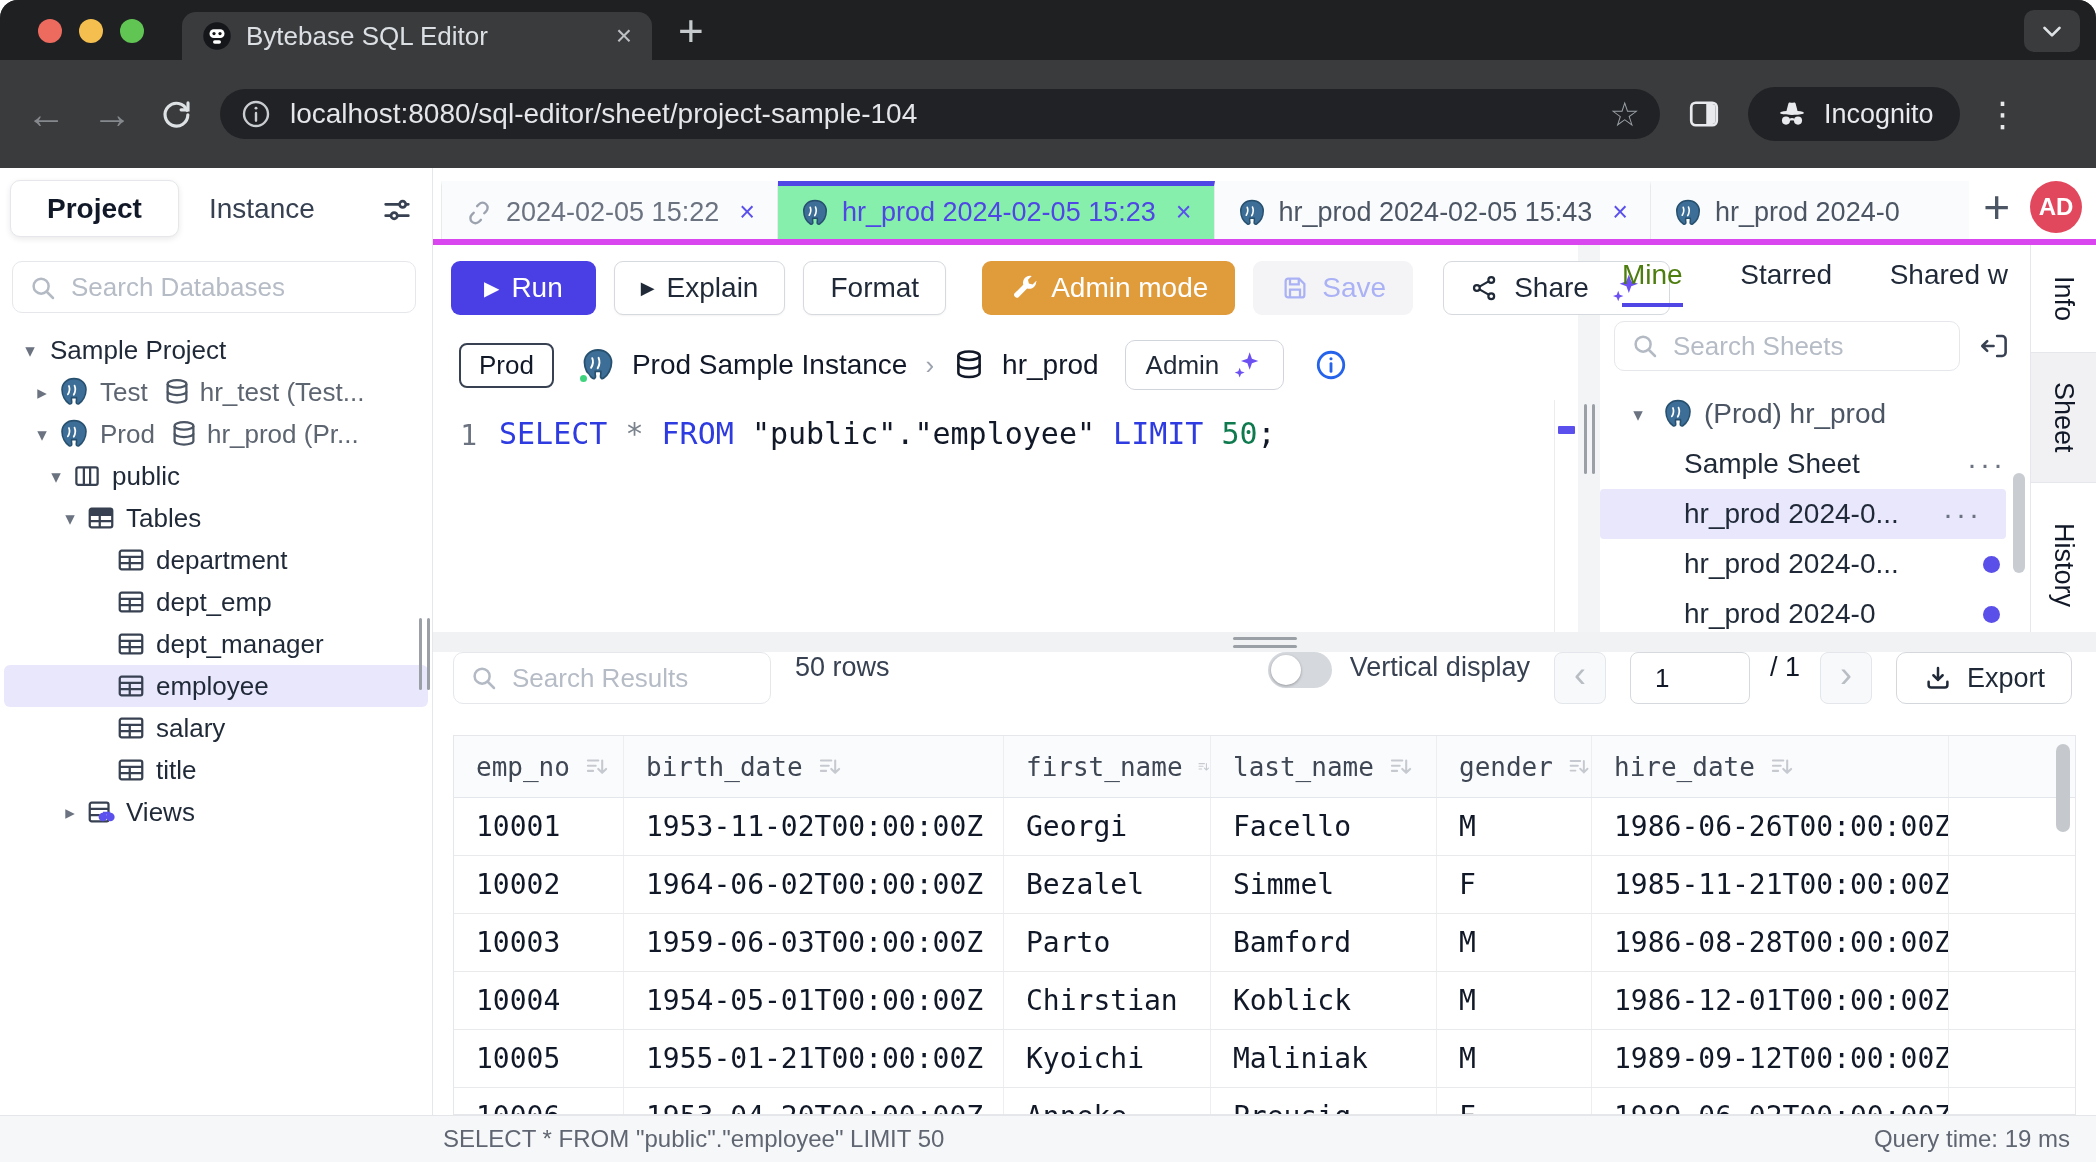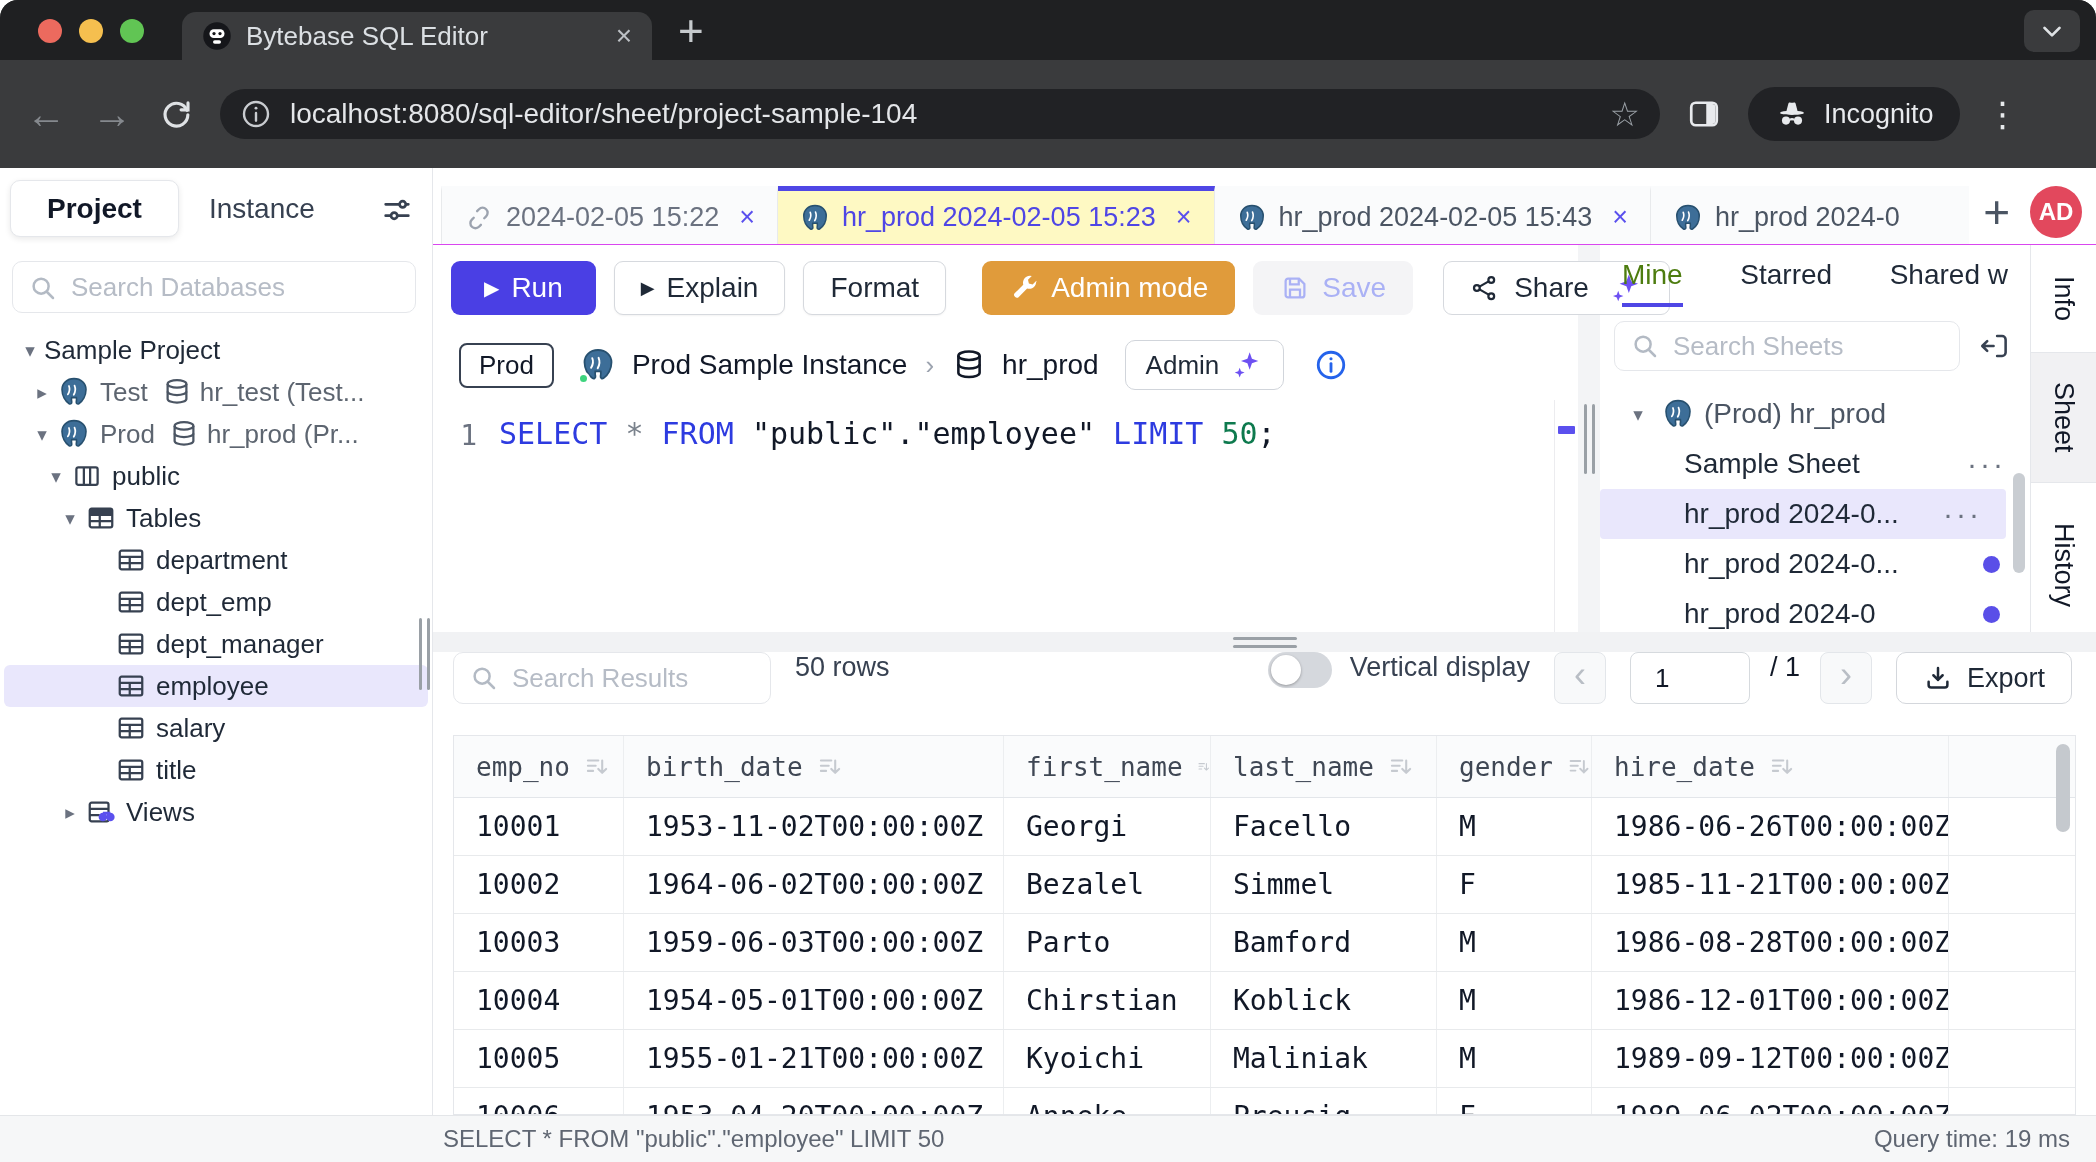--- a/index.html
+++ b/index.html
@@ -54,25 +54,25 @@
   .ind0{padding-left:12px}.ind1{padding-left:24px}.ind2{padding-left:38px}
   .ind3{padding-left:52px}.ind4{padding-left:110px}
   .dim{color:#5d6570}
   .dblabel{display:flex;align-items:center;gap:8px;margin-left:14px;color:#5d6570;min-width:0}
   .dblabel span{white-space:nowrap;overflow:hidden}
   .vhandle{position:absolute;right:2px;top:450px;display:flex;gap:5px}
   .vhandle i{display:block;width:3px;height:72px;background:#9aa0a6;border-radius:2px}
 
   
   .main{flex:1;display:flex;flex-direction:column;min-width:0}
-  .wstabs{height:77px;display:flex;align-items:flex-end;border-bottom:1px solid #d946ef;padding-left:8px}
+  .wstabs{height:77px;display:flex;align-items:flex-end;border-bottom:6px solid #d946ef;padding-left:8px}
   .wtab{height:58px;display:flex;align-items:center;gap:12px;padding:0 22px;border-right:1px solid #e8eaec;
     font-size:27px;color:#4b5563;background:#fafbfc;border-top:5px solid transparent;min-width:0}
   .wtab:first-child{border-left:1px solid #e8eaec}
-  .wtab.active{background:#fef9c3;border-top-color:#4f46e5;color:#4f46e5;font-weight:500}
+  .wtab.active{background:#86efac;border-top-color:#4f46e5;color:#4f46e5;font-weight:500}
   .wlabel{white-space:nowrap;overflow:hidden}
   .wclose{color:#5a50ee;font-size:27px;margin-left:8px}
   .wtab.t1 .wlabel{color:#6b7280}
   .wtab.t4{flex:1;border-right:none}
   .tail{height:64px;display:flex;align-items:center;gap:20px;padding:0 14px;flex:none}
   .plus{font-size:46px;font-weight:300;color:#4b5563}
   .avatar{width:52px;height:52px;border-radius:50%;background:#e2485d;color:#fff;font-size:24px;
     font-weight:700;display:flex;align-items:center;justify-content:center}
 
   .upper{height:387px;display:flex;min-height:0}
@@ -261,21 +261,21 @@
       <div class="searchwrap">
         <svg width="30" height="30" viewBox="0 0 24 24" fill="none" stroke="#b3bac4" stroke-width="2" stroke-linecap="round">
             <circle cx="10.5" cy="10.5" r="6"></circle>
             <path d="m15 15 5 5"></path>
           </svg>
         <input class="tinput" placeholder="Search Databases" style="">
       </div>
       <div class="tree">
         <div class="trow ind0">
           <span class="caret">▾</span>
-          <span style="">Sample Project</span>
+          <span style="margin-left:6px">Sample Project</span>
         </div>
         <div class="trow ind1">
           <span class="caret">▸</span>
           <span class="ticon">
               <svg width="32" height="32" viewBox="0 0 24 24">
                 <path d="M12 2C6.6 2 3 5.6 3 10.2c0 4.3 2.3 8.6 5.4 10.6 1 .6 2.1-.2 1.9-1.3-.2-1.1-.3-2.3-.1-3.3h3.6c.2 1 .1 2.2-.1 3.3-.2 1.1.9 1.9 1.9 1.3 3.1-2 5.4-6.3 5.4-10.6C21 5.6 17.4 2 12 2z" fill="#3d6e98" stroke="#27506f" stroke-width="1.2"></path>
                 <path d="M8.2 7.5c.9 2.2.3 4.5-.8 6.3M12.4 7.2c1 2.4.5 5-.6 6.9" stroke="#fff" stroke-width="1.3" fill="none" stroke-linecap="round"></path>
               </svg>
             </span>
           <span class="dim">Test</span>

